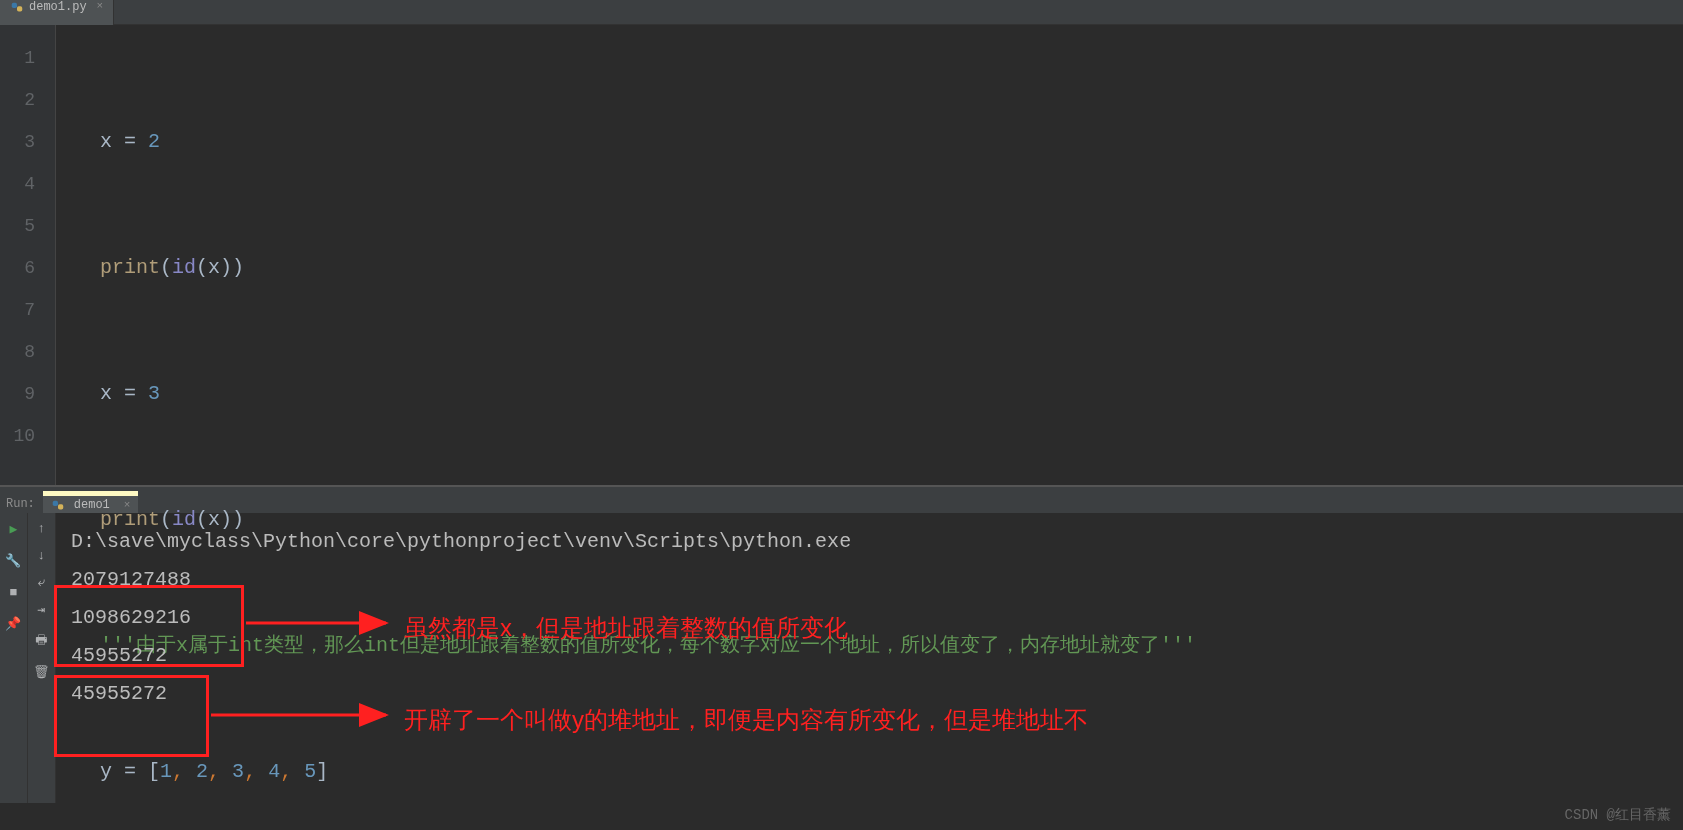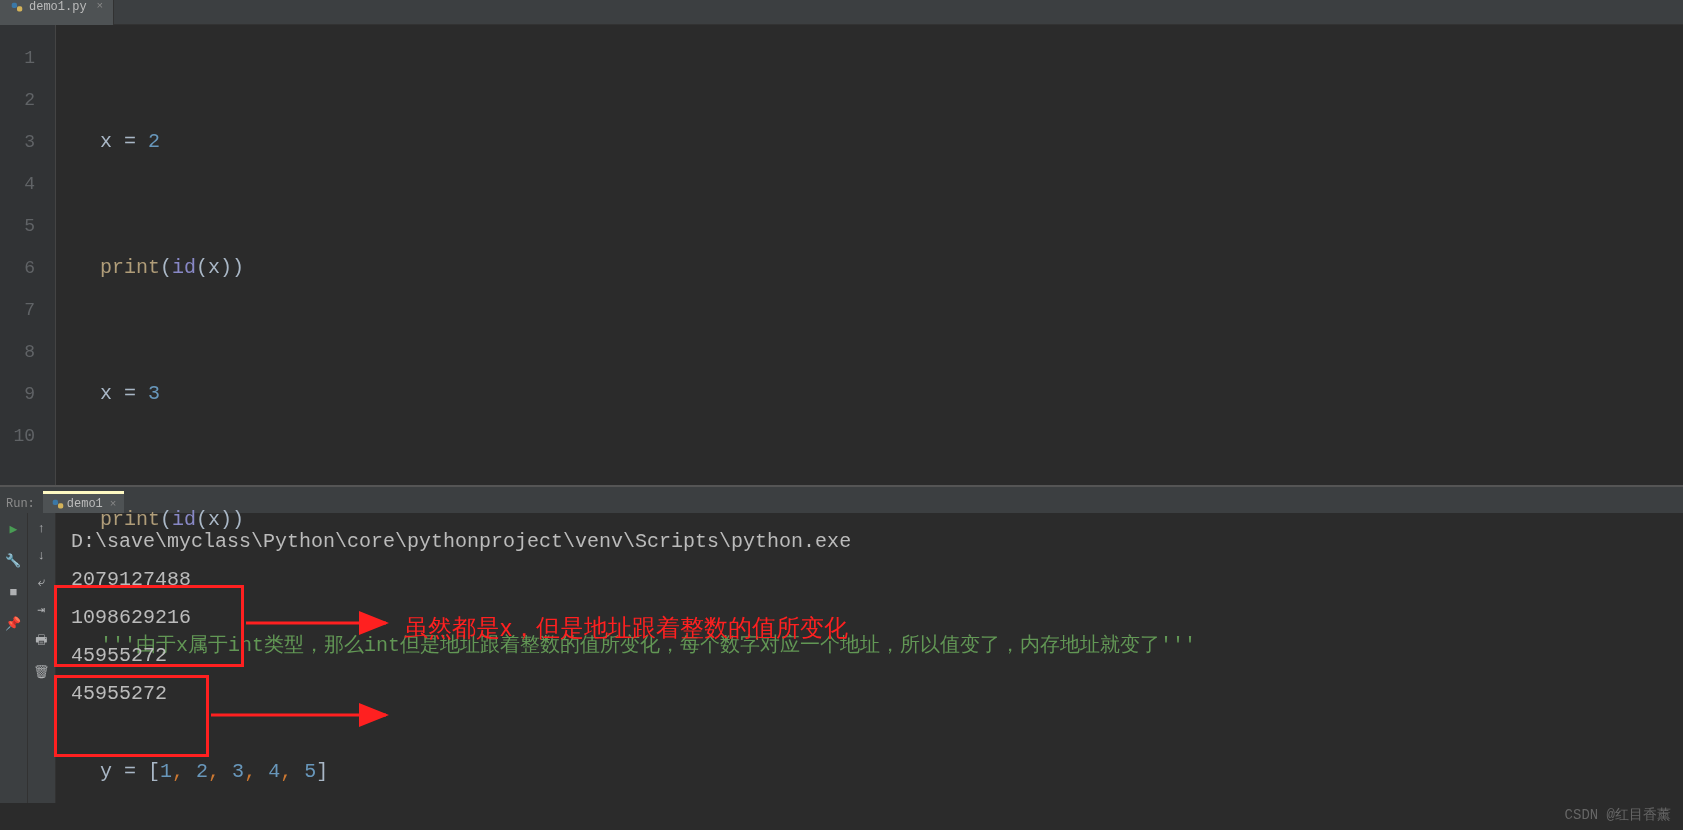--- a/index.html
+++ b/index.html
@@ -90,22 +90,22 @@
     color: #bbbbbb;
     padding-left: 4px;
   }
   .run-label { color: #8c8c8c; margin-right: 8px; padding-left: 2px; margin-top: 8px; }
   .run-tab {
     background: #4e5254;
     height: 22px;
     padding: 0 8px;
     display: flex;
     align-items: center;
-    gap: 2px;
-    border-top: 3px solid #fef9c3;
+    gap: 9px;
+    border-top: 5px solid #fef9c3;
     margin-top: 4px;
   }
   .run-body {
     display: flex;
     height: 290px;
   }
   .run-toolbar {
     width: 28px;
     background: #3c3f41;
     display: flex;
@@ -255,17 +255,18 @@
       <svg class="arrow-svg" style="left:155px; top:182px; width:185px; height:40px;">
         <defs>
             <marker id="ah2" markerWidth="10" markerHeight="8" refX="9" refY="4" orient="auto">
               <polygon points="0 0, 10 4, 0 8" fill="#ff2020"></polygon>
             </marker>
           </defs>
         <line x1="0" y1="20" x2="175" y2="20" stroke="#ff2020" stroke-width="3" marker-end="url(#ah2)"></line>
       </svg>
 
       <div class="annotation" style="left:348px; top:96px;">虽然都是x，但是地址跟着整数的值所变化</div>
+      <div class="annotation" style="left:348px; top:188px;">开辟了一个叫做y的堆地址，即便是内容有所变化，但是堆地址不</div>
     </div>
   </div>
 </div>
 
 <div class="watermark">CSDN @红目香薰</div>
 
 </body></html>

